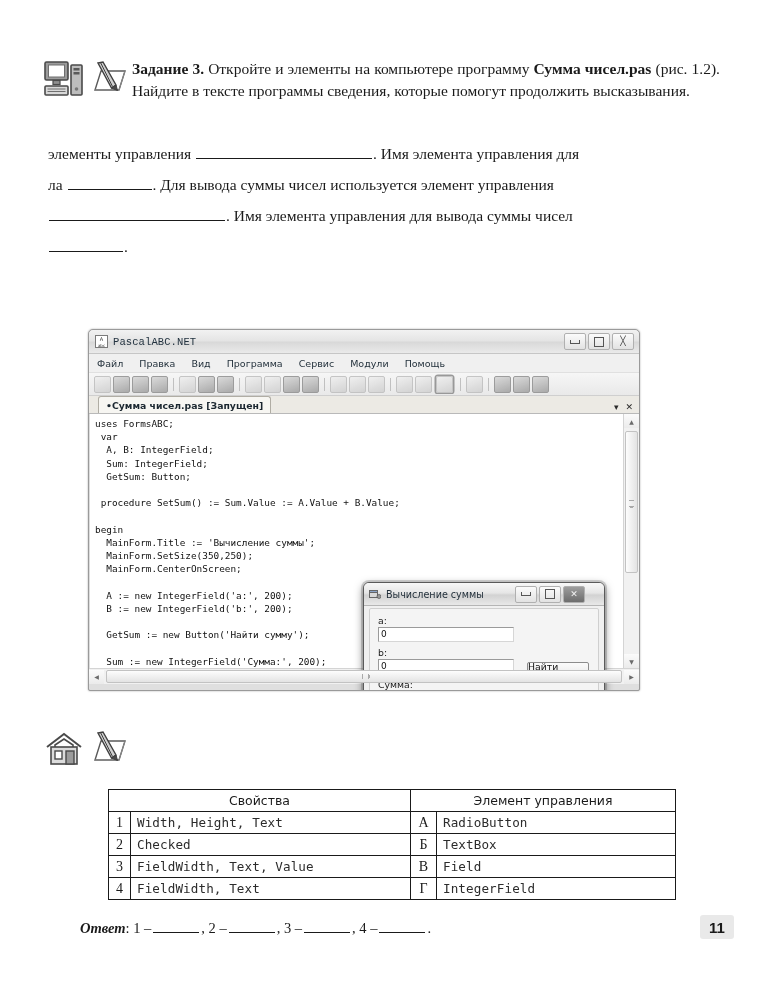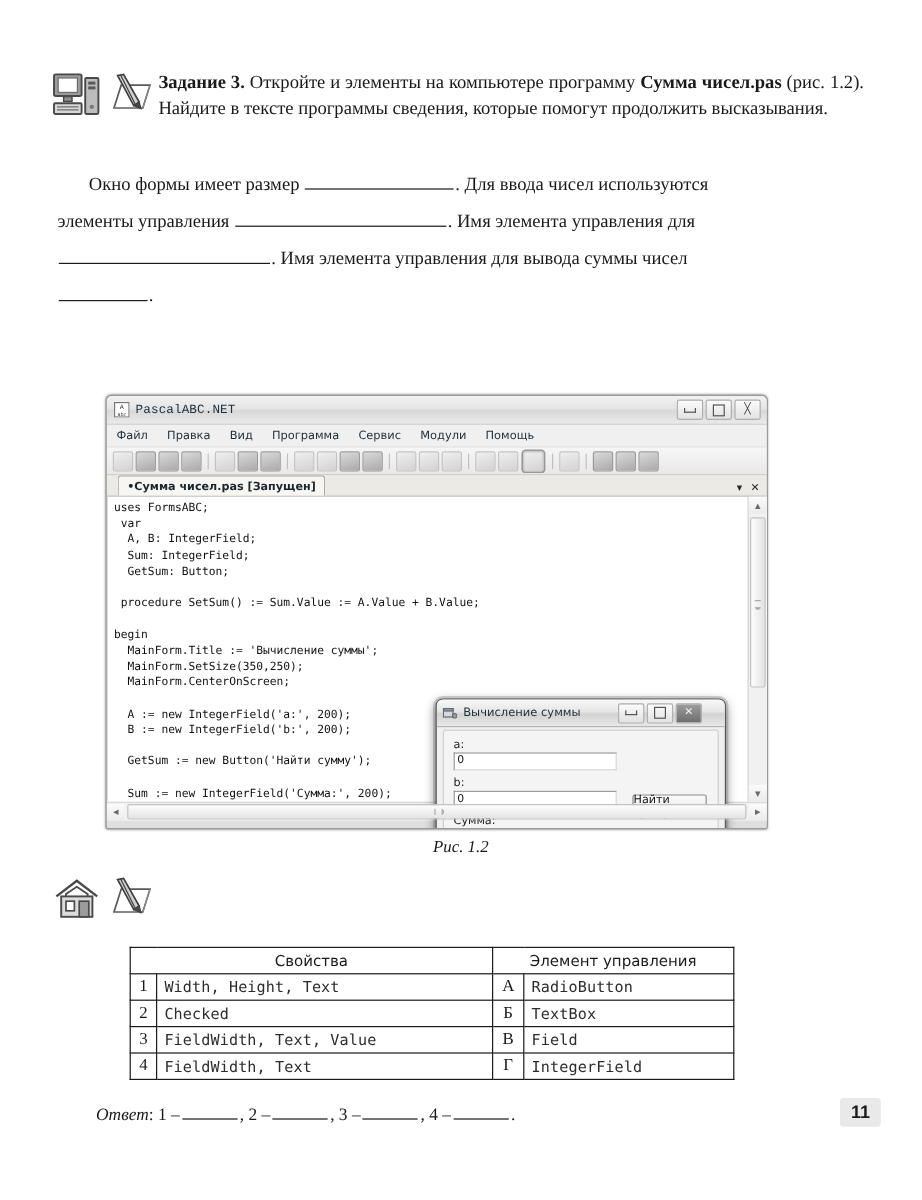--- a/index.html
+++ b/index.html
@@ -300,21 +300,21 @@
     left: 0; right: 0; top: 699px;
     text-align: center;
     font-style: italic;
     font-size: 14px;
   }
 
   
   #match-table {
     position: absolute;
     left: 108px; top: 789px;
-    width: 504px;
+    width: 568px;
     border-collapse: collapse;
     font-size: 13.6px;
   }
   #match-table td, #match-table th {
     border: 1.3px solid #1a1a1a;
     padding: 2px 6px;
     height: 22px;
     box-sizing: border-box;
   }
   #match-table th {
@@ -336,21 +336,21 @@
   }
   .col-prop { width: 280px; }
   .col-letter { width: 26px; text-align: center; font-family: "Liberation Serif", serif; font-size: 14px;}
 
   
   #answer-line {
     position: absolute;
     left: 80px; top: 920px;
     font-size: 14.5px;
   }
-  #answer-line i { font-style: italic; }
+  #answer-line i { font-style: italic; font-weight: bold; }
   .ans-blank {
     display: inline-block;
     border-bottom: 1.3px solid #1a1a1a;
     width: 46px; height: 12px;
     margin: 0 2px;
   }
 
   
   #page-number {
     position: absolute;
@@ -393,27 +393,27 @@
         <path d="M12.5 2.5 L24.5 26.5" stroke="#3f3f3f" stroke-width="1"></path>
         <path d="M23.5 28 L28 25 L29.5 30.5 Z" fill="#4a4a4a" stroke="#3f3f3f" stroke-width="1"></path>
       </svg>
     </div>
     <div class="task-text">
       <span class="task-label">Задание 3.</span><span> Откройте и элементы на компьютере программу </span><span class="b">Сумма чисел.pas</span><span> (рис. 1.2). Найдите в тексте программы сведения, которые помогут продолжить высказывания.</span>
     </div>
   </div>
 
   <div class="fill-para" style="top:138px;">
-    <div class="fill-line" style="padding-left:26px;">
-      <span>Окно формы имеет размер</span>
-      <span class="blank" style="width:124px;"></span><span>. Для ввода чисел используются</span>
-    </div>
     <div class="fill-line">
       <span>элементы управления</span>
       <span class="blank" style="width:176px;"></span><span>. Имя элемента управления для</span>
+    </div>
+    <div class="fill-line">
+      <span>ла</span>
+      <span class="blank" style="width:84px;"></span><span>. Для вывода суммы чисел используется элемент управления</span>
     </div>
     <div class="fill-line">
       <span class="blank" style="width:176px;"></span><span>. Имя элемента управления для вывода суммы чисел</span>
     </div>
     <div class="fill-line">
       <span class="blank" style="width:74px;"></span><span>.</span>
     </div>
   </div>
 
   <div id="ide-window">
@@ -551,21 +551,20 @@
       </div>
     </div>
 
     <div id="ide-hscroll">
       <div class="hsb-arrow">◀</div>
       <div id="ide-hthumb"></div>
       <div class="hsb-arrow">▶</div>
     </div>
   </div>
 
-  <div id="fig-caption">Рис. 1.2</div>
 
   <div class="task-block" style="left:44px; top:728px; width:676px;">
     <div class="task-icons">
 
       <svg class="icn" width="42" height="38" viewBox="0 0 42 38">
         <path d="M3 17 L20 4 L37 17" fill="none" stroke="#4a4a4a" stroke-width="2"></path>
         <path d="M11 15 L20 9 L29 15 L29 18 L11 18 Z" fill="#ffffff" stroke="#4a4a4a" stroke-width="1.6"></path>
         <rect x="7" y="17" width="26" height="17" fill="#dcdcdc" stroke="#4a4a4a" stroke-width="1.6"></rect>
         <rect x="11" y="21" width="7" height="8" fill="#ffffff" stroke="#4a4a4a" stroke-width="1.4"></rect>
         <rect x="22" y="21" width="8" height="13" fill="#9c9c9c" stroke="#4a4a4a" stroke-width="1.4"></rect>

